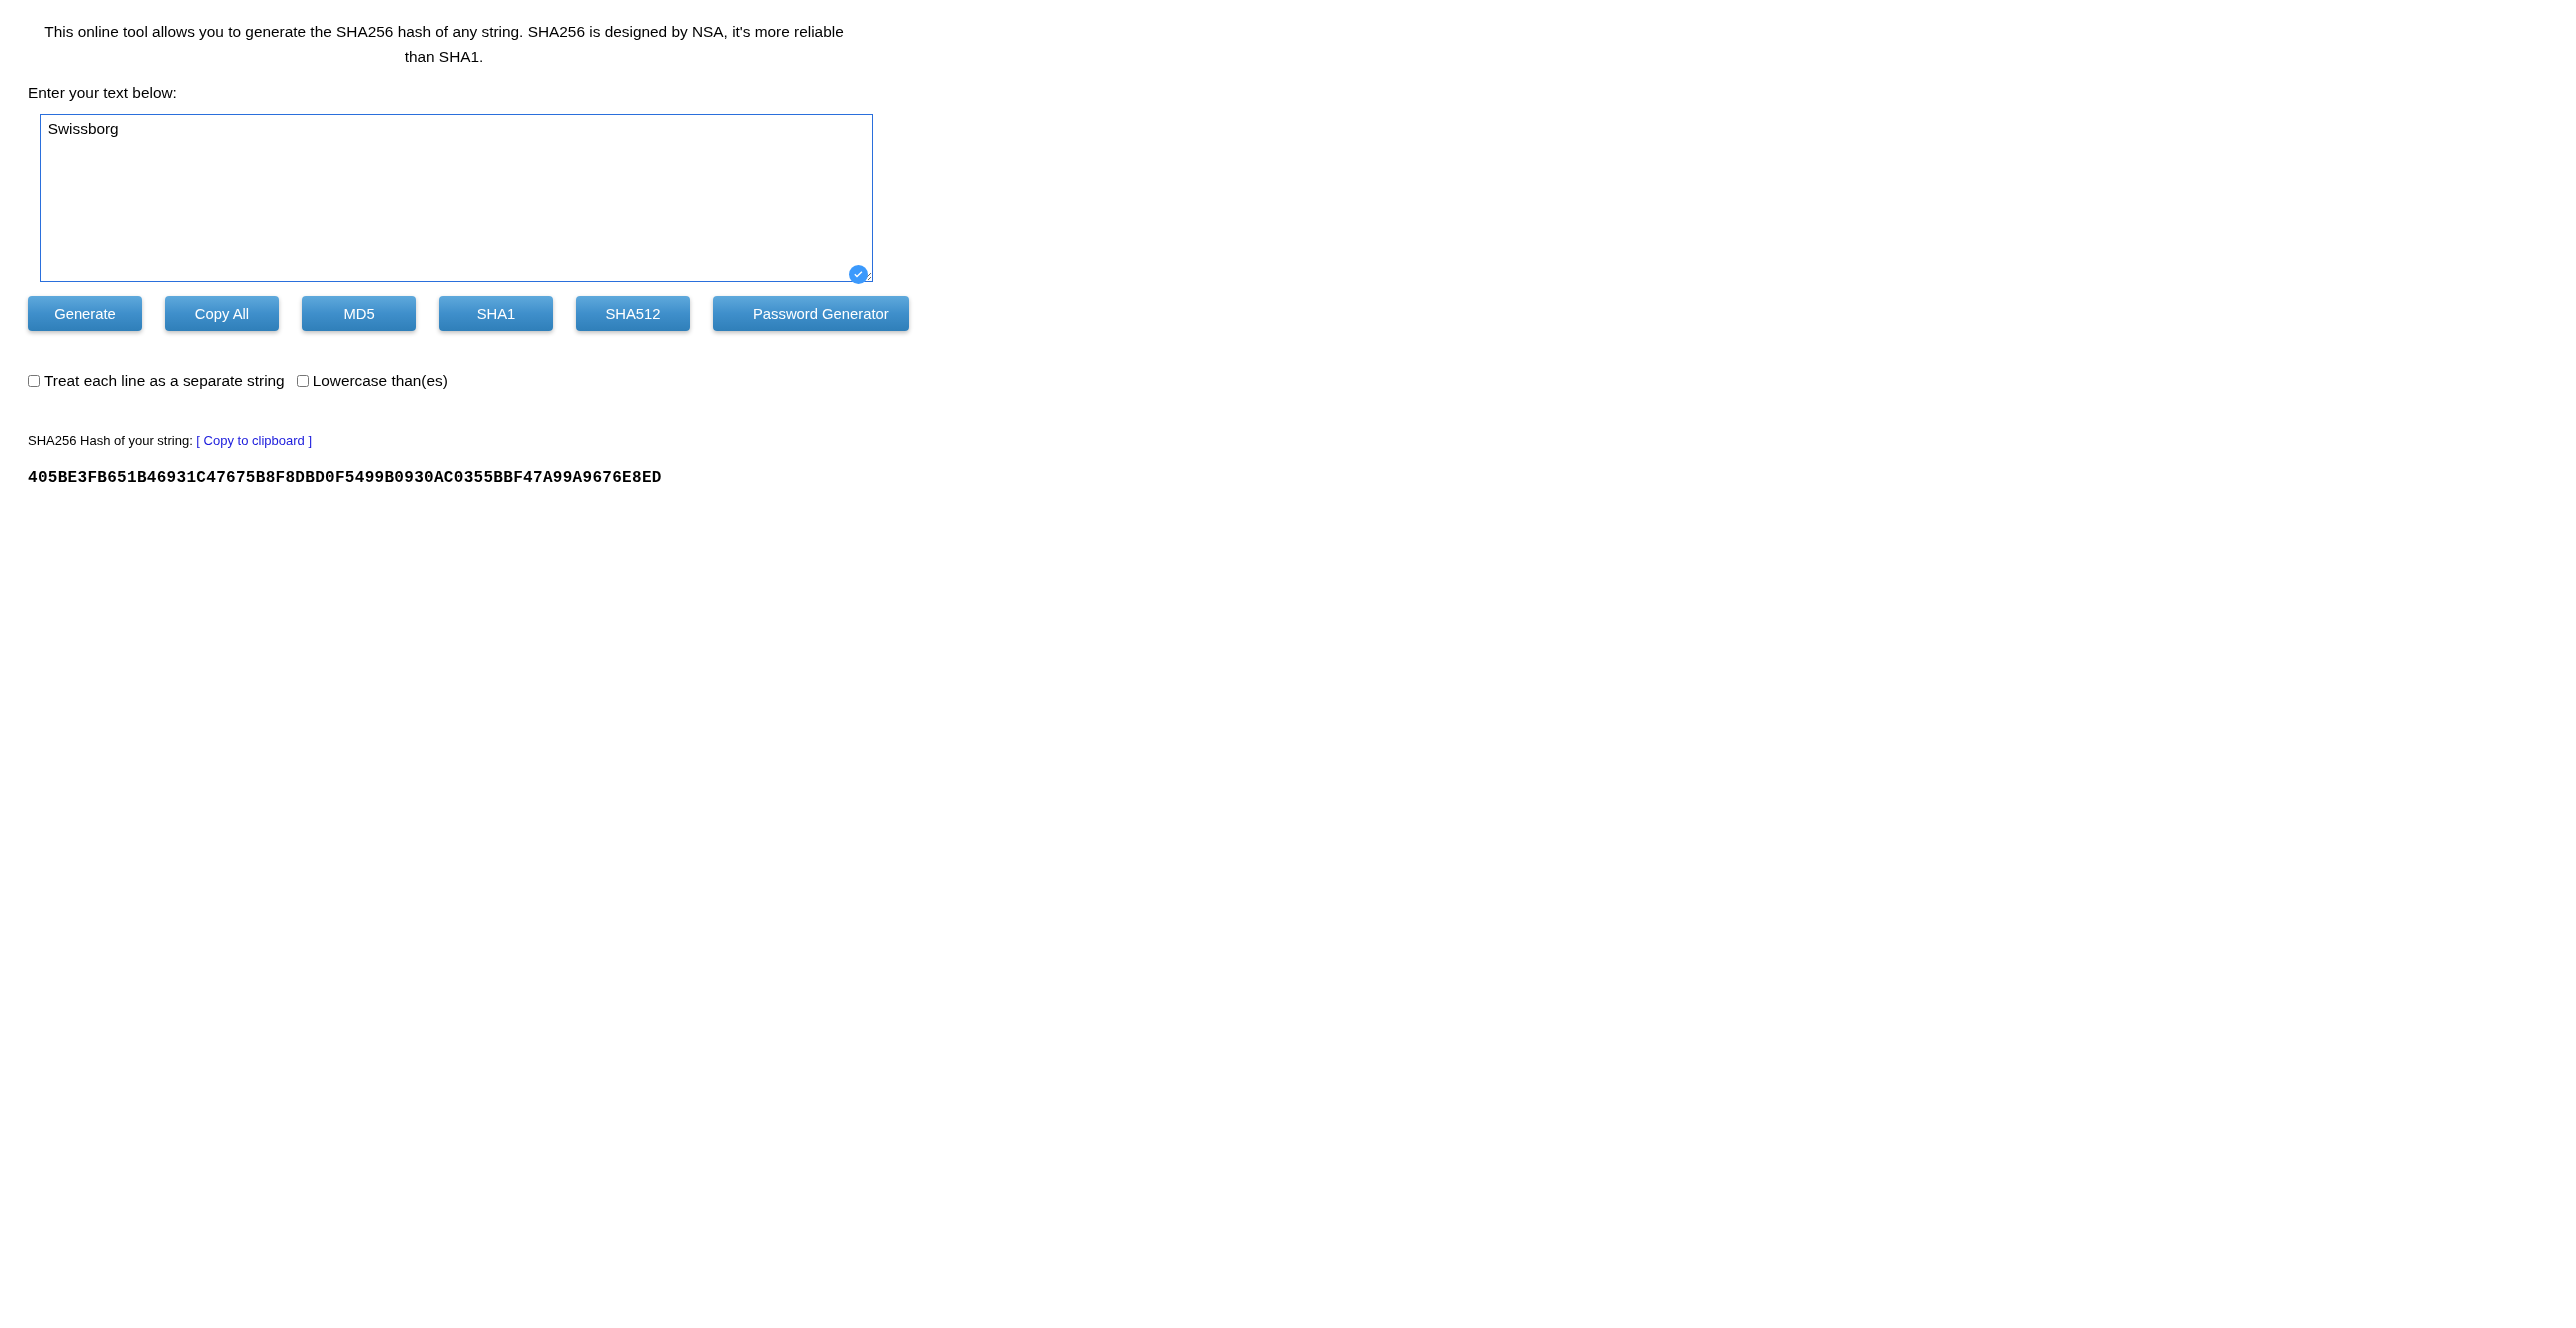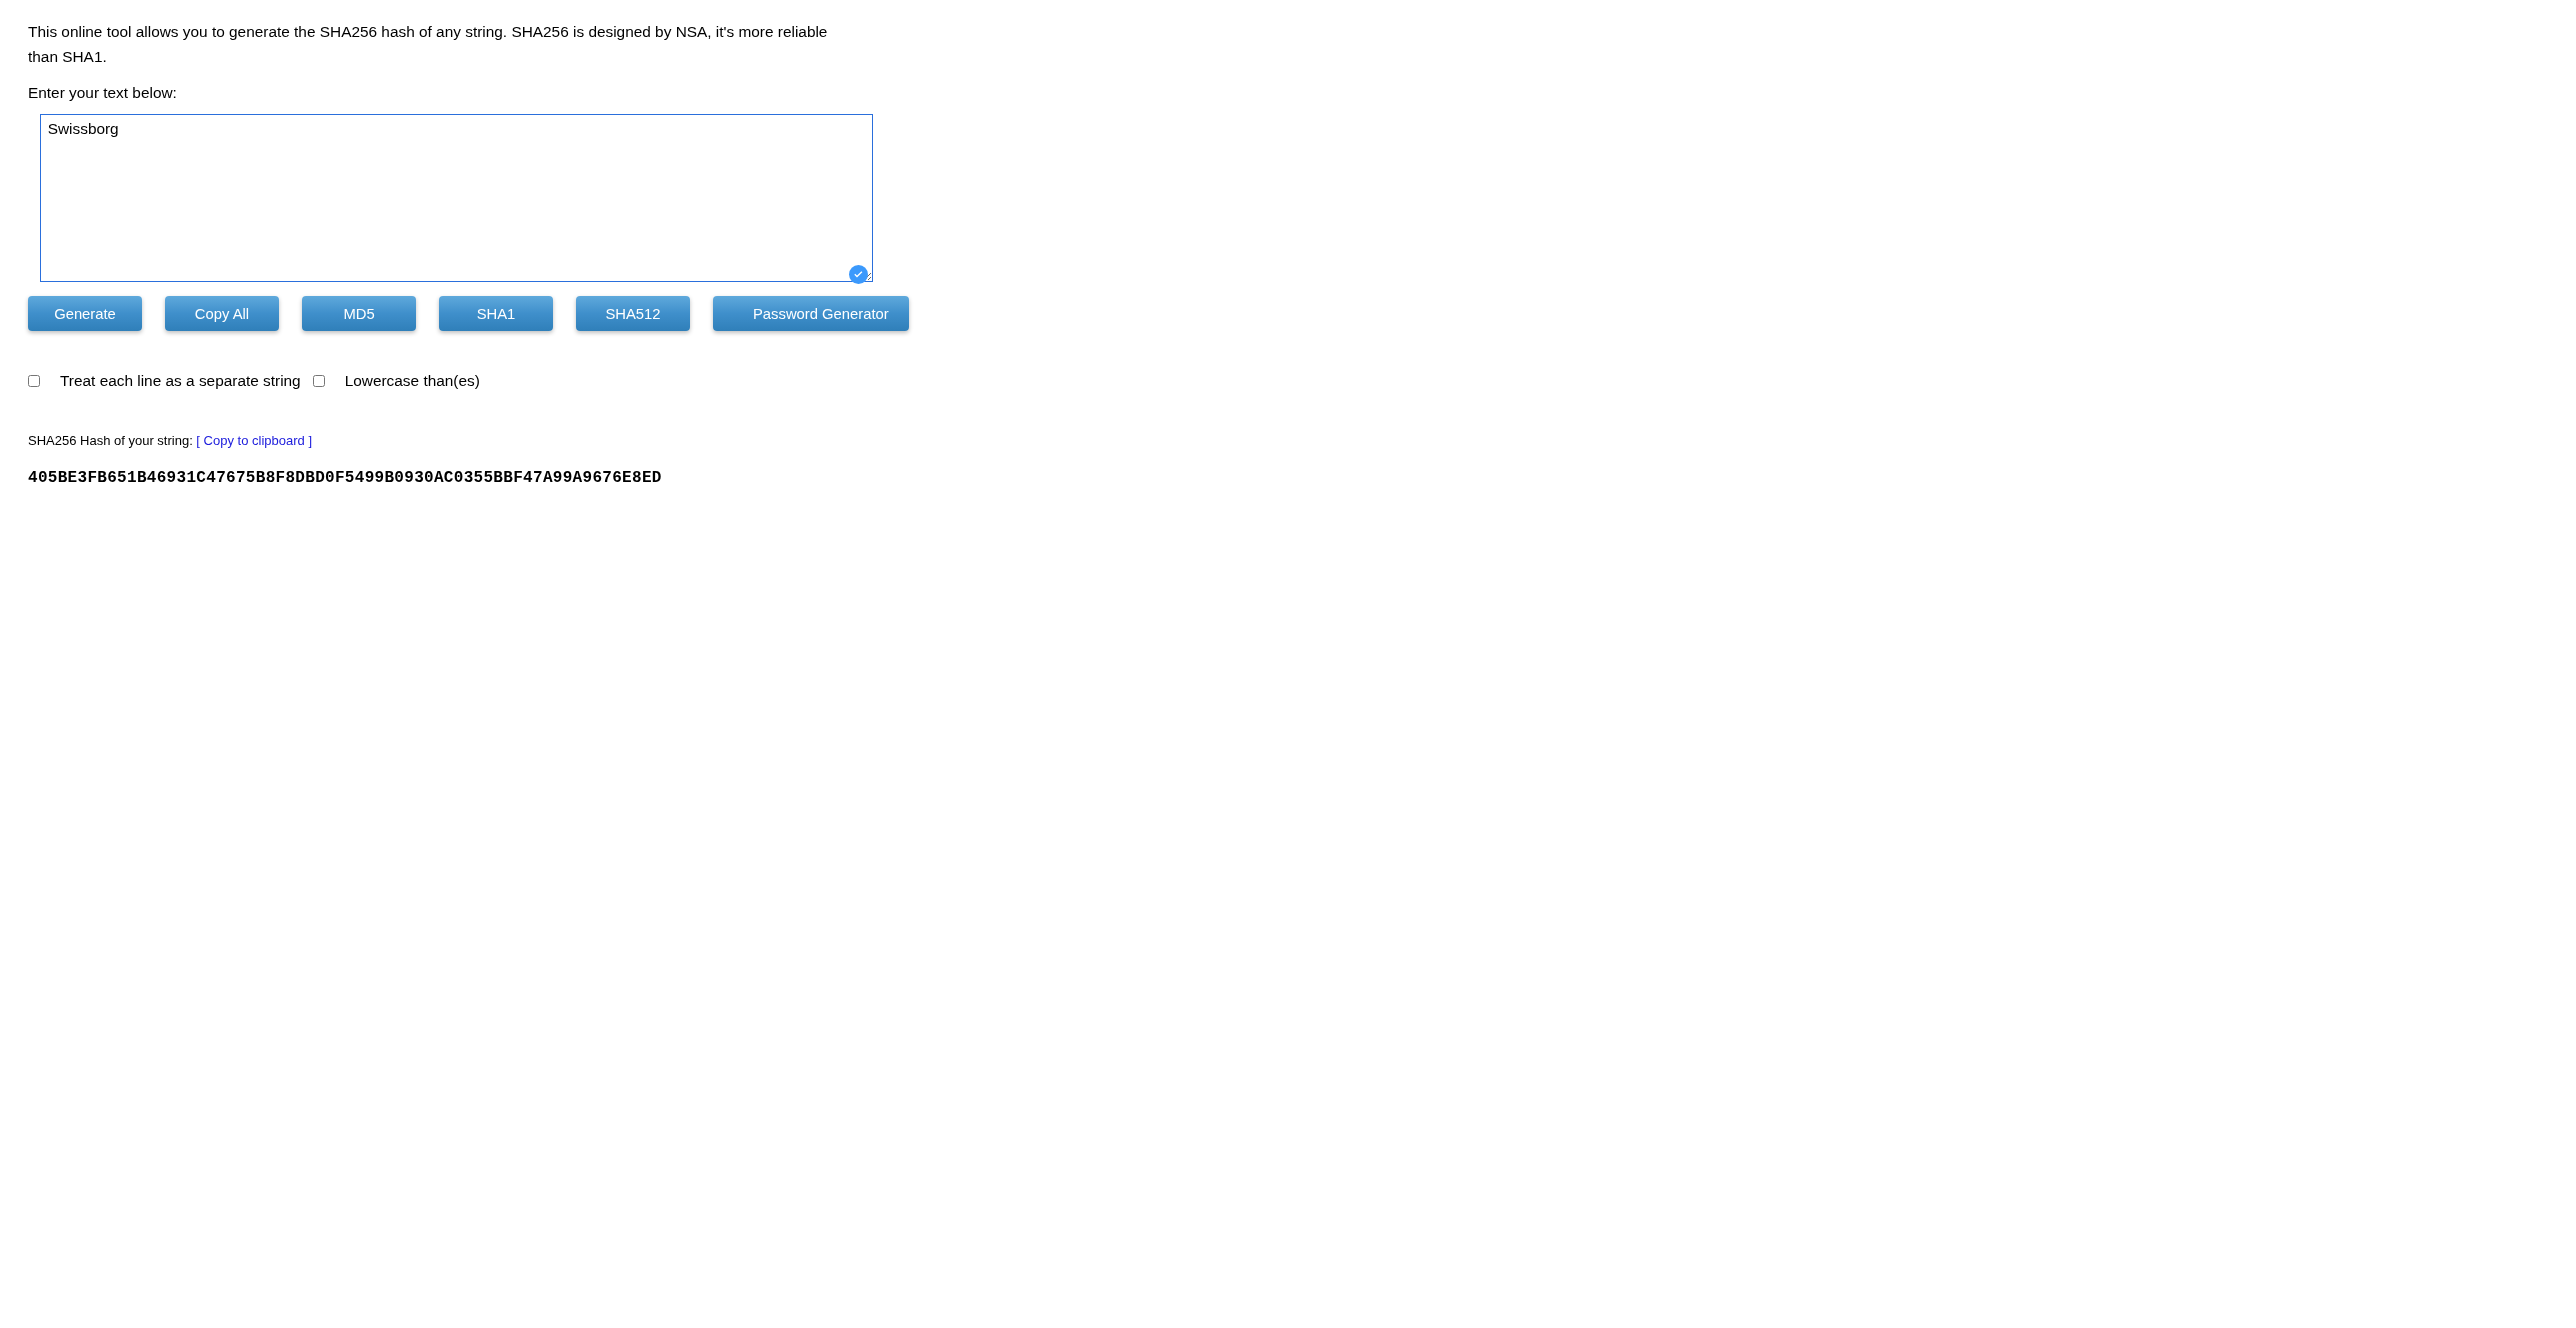--- a/index.html
+++ b/index.html
@@ -11,20 +11,21 @@
       font-family: Arial, Helvetica, sans-serif;
       background: #fff;
       padding: 20px 28px;
       font-size: 15.4px;
       color: #000;
       line-height: 1.6;
     }
     .intro {
       max-width: 832px;
       margin-bottom: 12px;
+      text-align: center;
     }
     .prompt-label {
       margin-bottom: 8px;
     }
     .textarea-wrap {
       position: relative;
       max-width: 833px;
       margin-left: 12px;
     }
     textarea {
@@ -83,21 +84,21 @@
     .checkbox-row {
       margin-top: 38px;
       display: flex;
       align-items: center;
       gap: 12px;
       font-size: 15.4px;
     }
     .checkbox-group {
       display: flex;
       align-items: center;
-      gap: 20px;
+      gap: 4px;
     }
     .checkbox-group input[type="checkbox"] {
       width: 12px;
       height: 12px;
       border-radius: 2px;
       cursor: pointer;
     }
     .result-line {
       margin-top: 37px;
       font-size: 13px;

